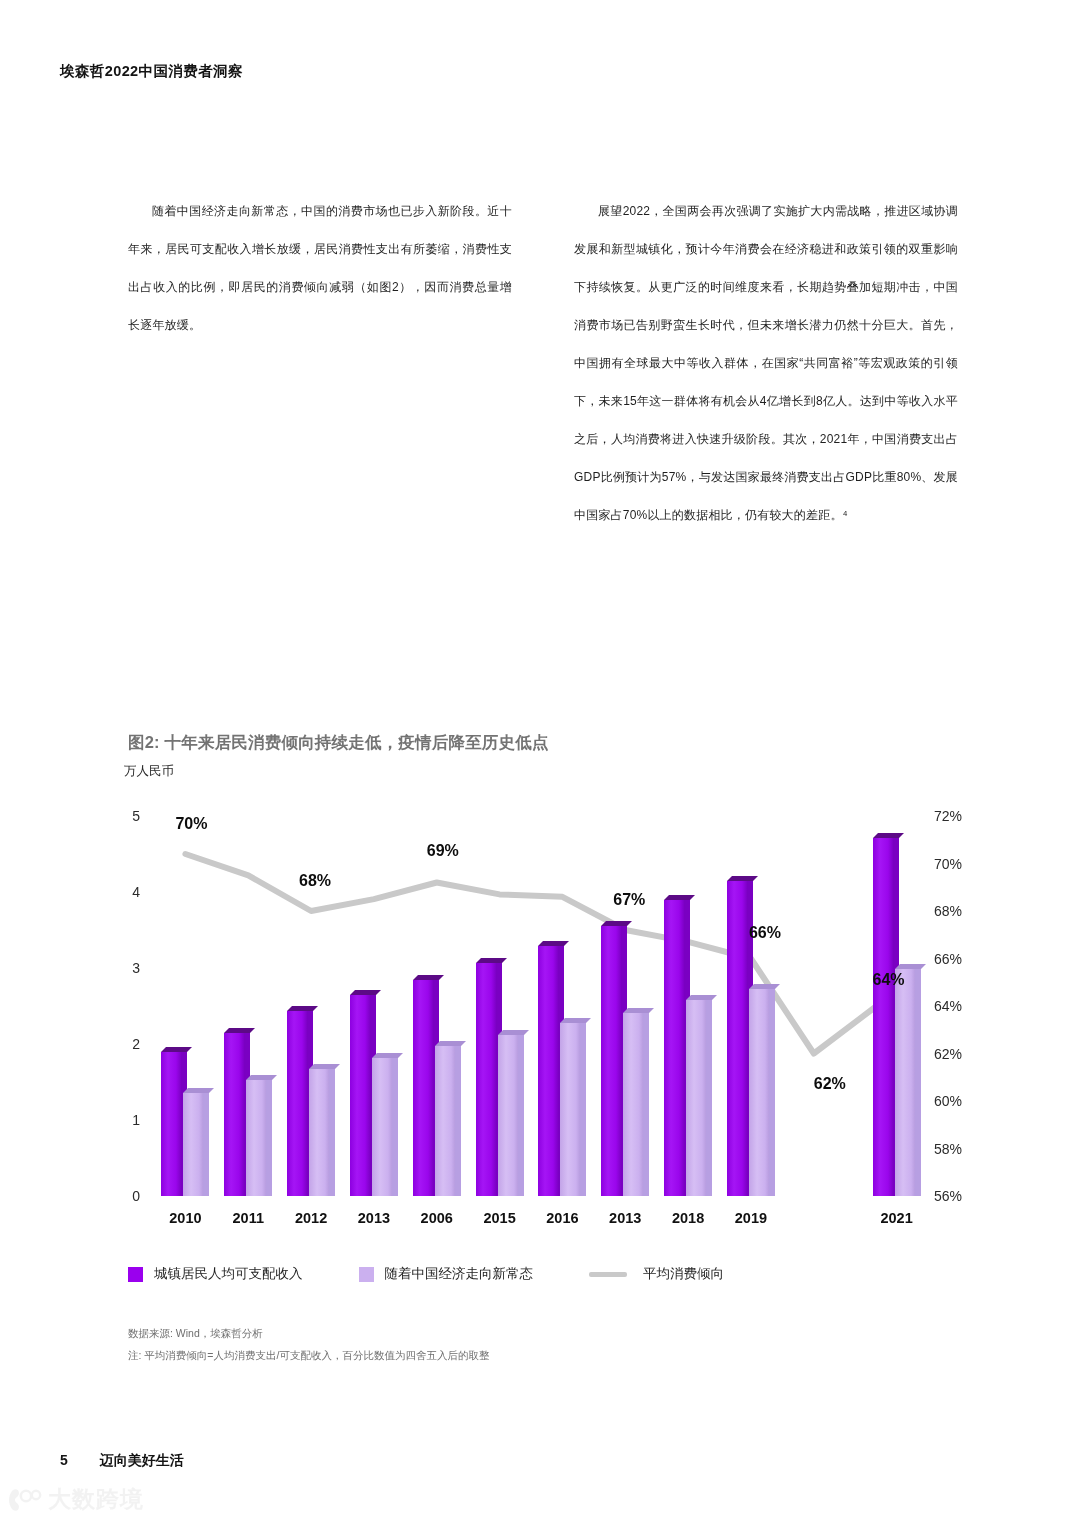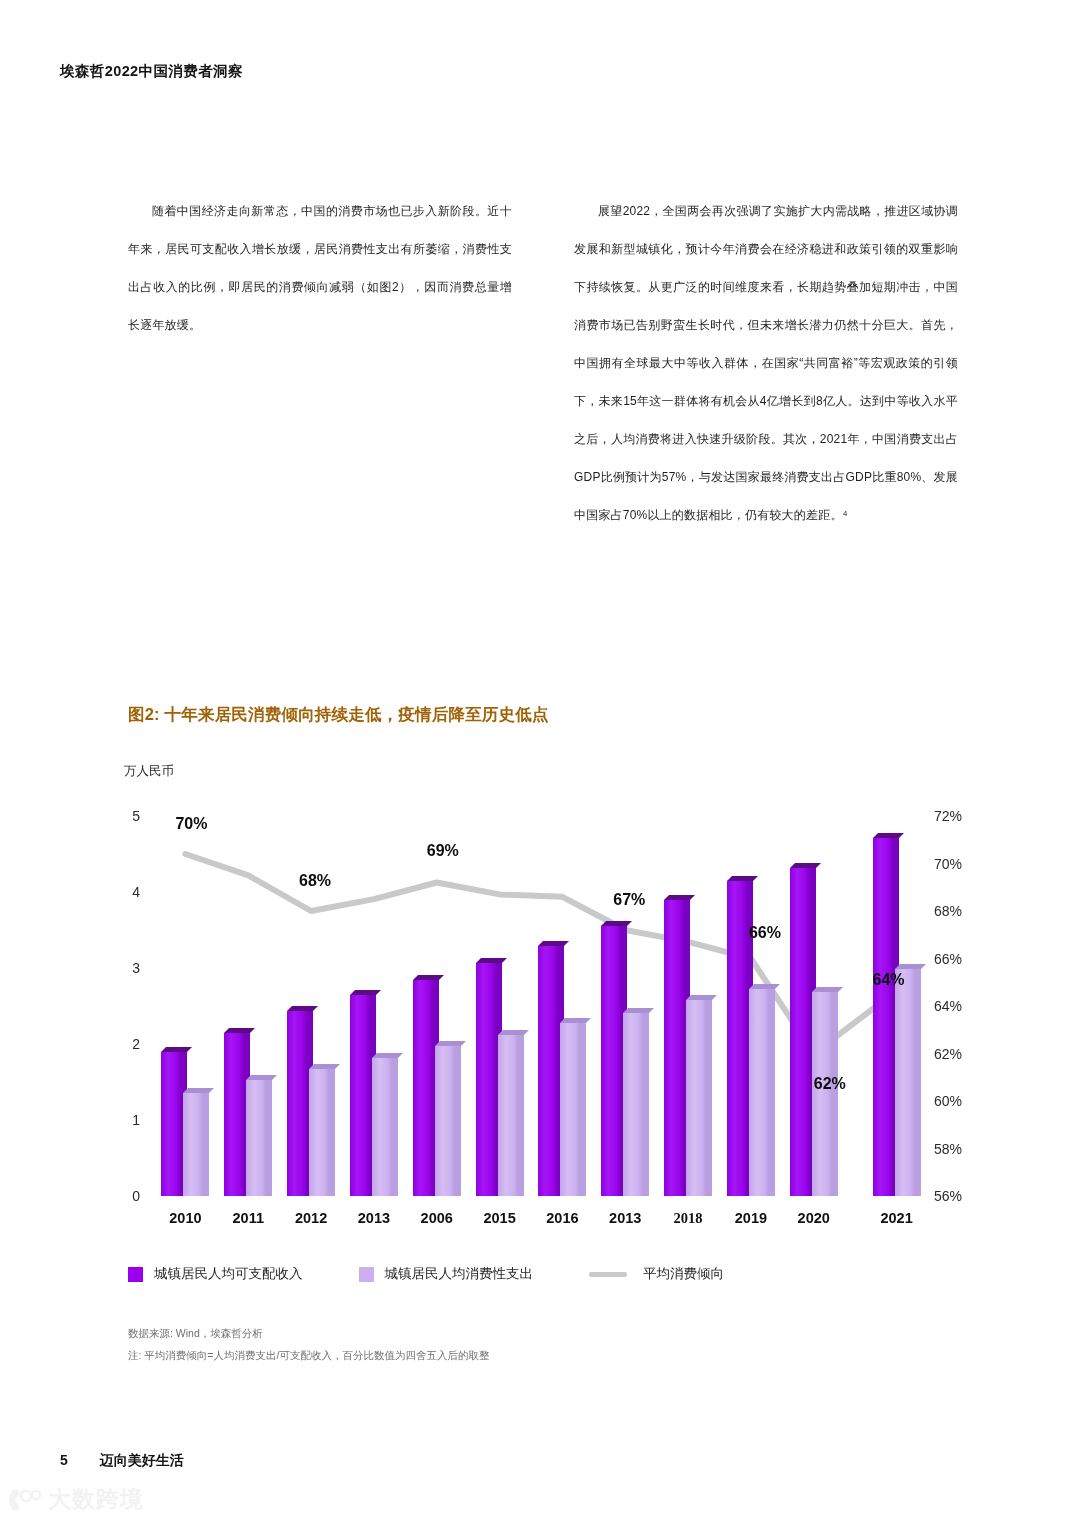--- a/index.html
+++ b/index.html
@@ -31,22 +31,22 @@
     line-height: 38px;
     color: #1f1f1f;
     text-indent: 2em;
     text-align: justify;
     letter-spacing: .2px;
   }
   .col p + p { margin-top: 30px; }
 
   
   .fig-title {
-    position: absolute; left: 128px; top: 704px;
-    font-size: 16.5px; font-weight: bold; color: #a16207;
+    position: absolute; left: 128px; top: 732px;
+    font-size: 16.5px; font-weight: bold; color: #737373;
     letter-spacing: .2px;
   }
   .axis-unit {
     position: absolute; left: 124px; top: 763px;
     font-size: 12.5px; color: #2b2b2b;
   }
 
   .chart {
     position: absolute;
     left: 118px; top: 806px;
@@ -301,47 +301,34 @@
           <div class="bar income" style="left: 0px; height: 300.64px;">
             <span class="top"></span>
             <span class="side"></span>
             <span class="face"></span>
           </div>
           <div class="bar spend" style="left: 22px; height: 201.08px;">
             <span class="top"></span>
             <span class="side"></span>
             <span class="face"></span>
           </div>
-          <div class="xlabel" style="left: 24px; font-family: Liberation Serif, serif;">2018</div>
+          <div class="xlabel" style="left: 24px;">2018</div>
         </div>
         <div class="bar-group" style="left: 572.917px; width: 48px;">
           <div class="bar income" style="left: 0px; height: 320.4px;">
             <span class="top"></span>
             <span class="side"></span>
             <span class="face"></span>
           </div>
           <div class="bar spend" style="left: 22px; height: 211.72px;">
             <span class="top"></span>
             <span class="side"></span>
             <span class="face"></span>
           </div>
           <div class="xlabel" style="left: 24px;">2019</div>
-        </div>
-        <div class="bar-group" style="left: 635.75px; width: 48px;">
-          <div class="bar income" style="left: 0px; height: 333.32px;">
-            <span class="top"></span>
-            <span class="side"></span>
-            <span class="face"></span>
-          </div>
-          <div class="bar spend" style="left: 22px; height: 208.68px;">
-            <span class="top"></span>
-            <span class="side"></span>
-            <span class="face"></span>
-          </div>
-          <div class="xlabel" style="left: 24px;">2020</div>
         </div>
         <div class="bar-group" style="left: 698.583px; width: 48px; margin-left: 20px;">
           <div class="bar income" style="left: 0px; height: 362.96px;">
             <span class="top"></span>
             <span class="side"></span>
             <span class="face"></span>
           </div>
           <div class="bar spend" style="left: 22px; height: 232.24px;">
             <span class="top"></span>
             <span class="side"></span>
@@ -359,21 +346,21 @@
       </div>
   </div>
 
   <div class="legend" id="legend">
       <div class="legend-item">
         <span class="swatch income"></span>
         <span>城镇居民人均可支配收入</span>
       </div>
       <div class="legend-item">
         <span class="swatch spend"></span>
-        <span>城镇居民人均消费性支出</span>
+        <span>随着中国经济走向新常态</span>
       </div>
       <div class="legend-item">
         <span class="swatch line"></span>
         <span>平均消费倾向</span>
       </div>
     </div>
 
   <div class="notes">
     <div>数据来源: Wind，埃森哲分析</div>
     <div>注: 平均消费倾向=人均消费支出/可支配收入，百分比数值为四舍五入后的取整</div>

